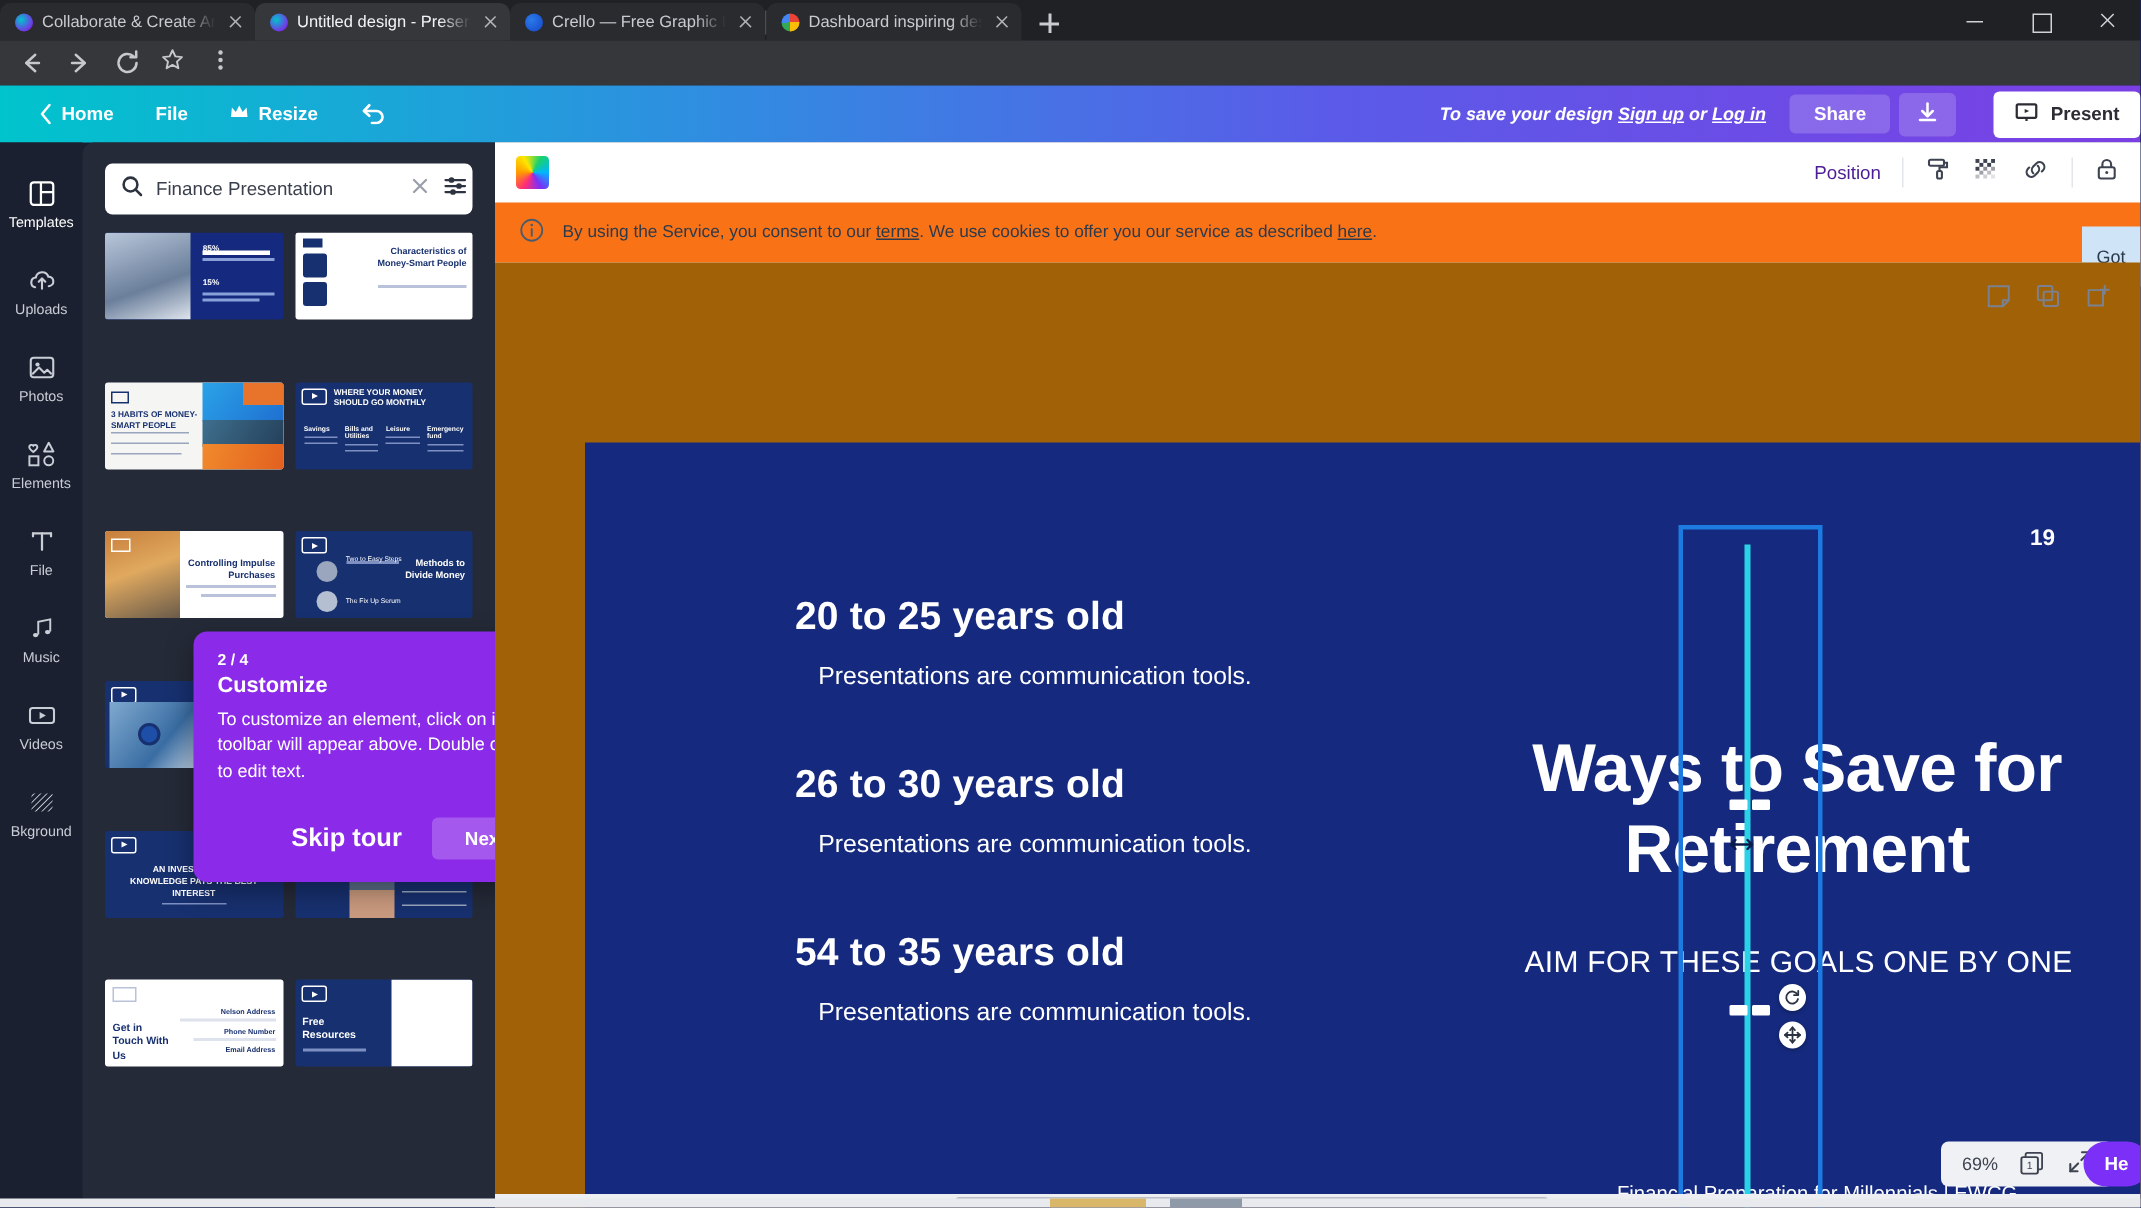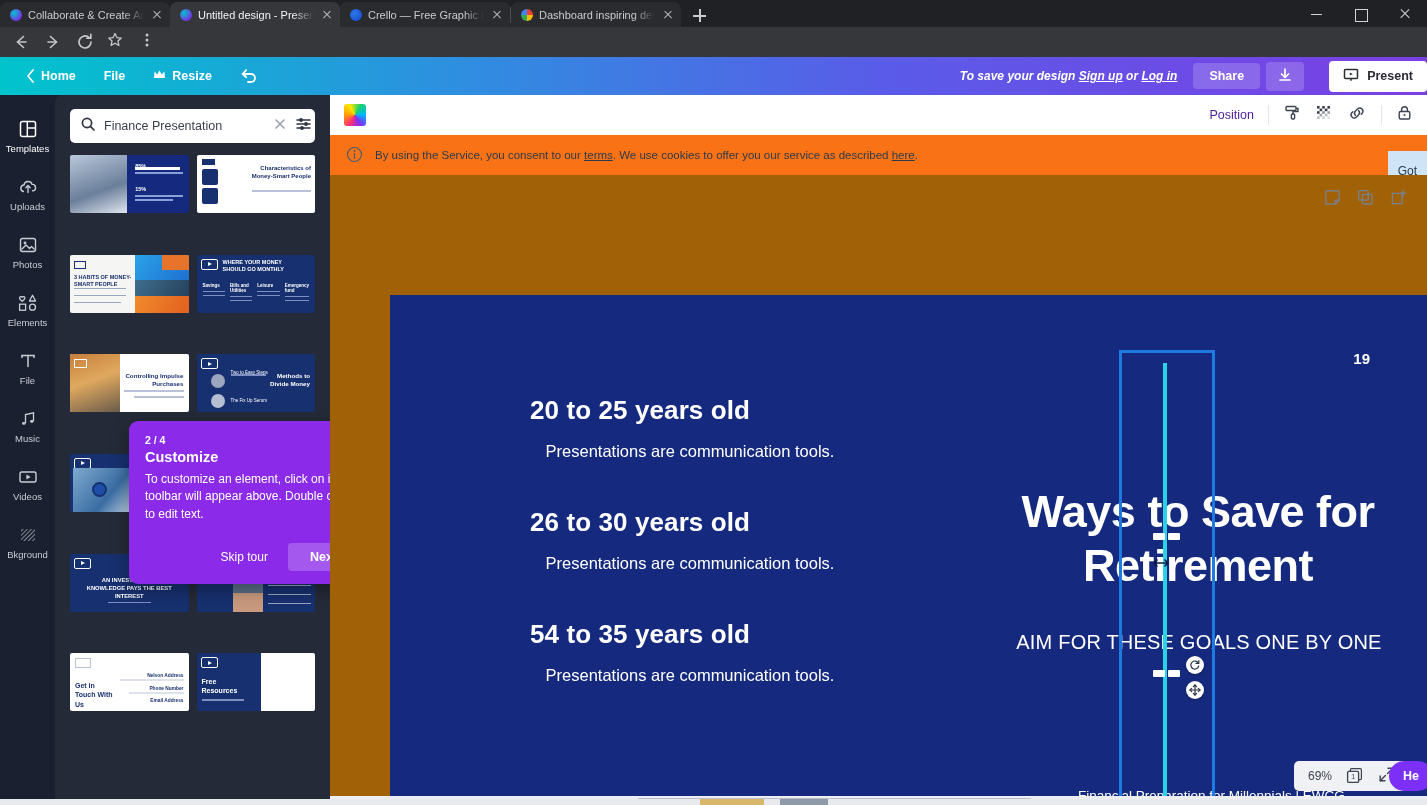--- a/index.html
+++ b/index.html
@@ -140,21 +140,21 @@
     box-shadow:0 6px 18px rgba(0,0,0,.35);
   }
   .tour:after {
     content:""; position:absolute; right:-9px; top:50%; margin-top:-9px;
     border-left:10px solid #8b2ae8; border-top:9px solid transparent; border-bottom:9px solid transparent;
   }
   .tour-step { font-size:10.5px; font-weight:bold; }
   .tour-title { font-size:14.5px; font-weight:bold; margin-top:3px; }
   .tour-body { font-size:12px; line-height:1.45; margin-top:6px; }
   .tour-actions { display:flex; align-items:center; justify-content:flex-end; gap:10px; margin-top:20px; }
-  .tour-skip { font-size:12px; font-weight:normal; padding:6px 10px; }
+  .tour-skip { font-size:17px; font-weight:bold; padding:6px 10px; }
   .tour-next { font-size:12.5px; font-weight:bold; background:rgba(255,255,255,.22); border-radius:4px; padding:7px 22px; }
 
   
   .editor { position:absolute; left:330px; top:95px; width:1097px; height:710px; background:#fff; }
   .etop { height:40px; display:flex; align-items:center; padding:0 14px; background:#fff; }
   .canva-logo { width:22px; height:22px; border-radius:3px;
     background:conic-gradient(from 210deg,#ff2d78,#ff9a00,#ffe600,#18d26e,#00b6ff,#7b2ff7,#ff2d78);
   }
   .etop-right { margin-left:auto; display:flex; align-items:center; gap:14px; }
   .etop-right .lbl { font-size:12.5px; color:#4c1d95; }

